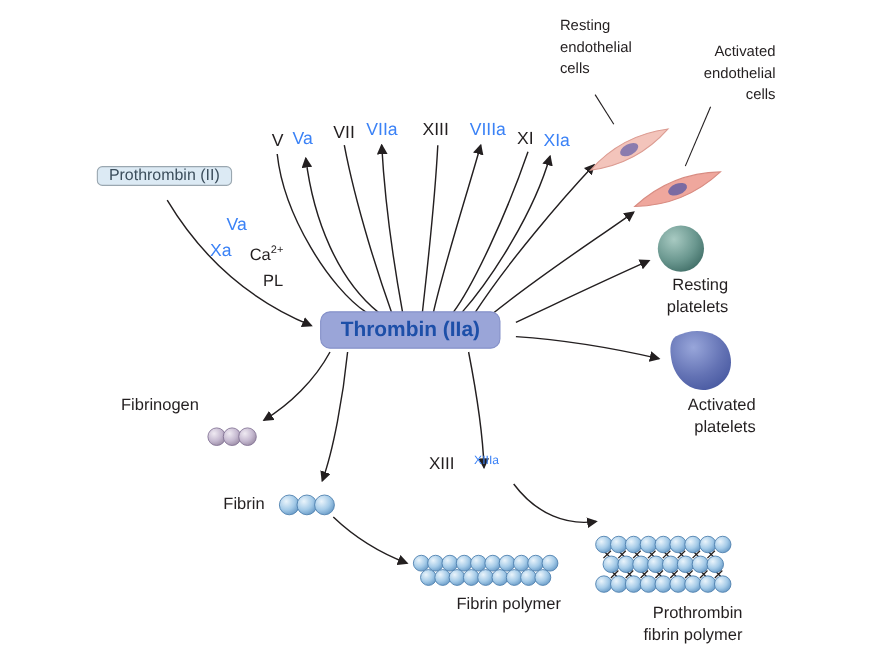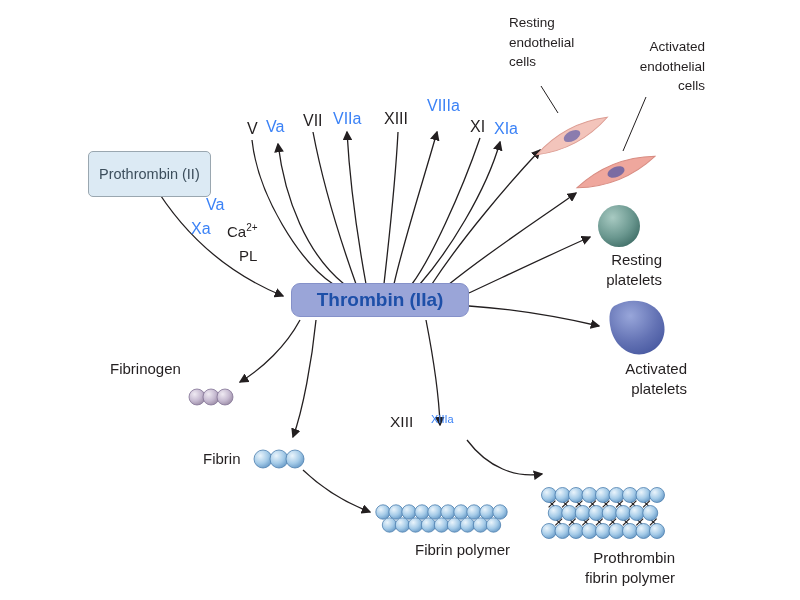--- a/index.html
+++ b/index.html
@@ -6,25 +6,25 @@
   html,body{background:#ffffff}
   .canvas{position:relative;width:800px;height:600px;background:#ffffff;
           font-family:"Liberation Sans",sans-serif;overflow:hidden}
   svg.layer{position:absolute;left:0;top:0}
   .lbl{position:absolute;font-size:15px;color:#231f20;line-height:1.3;white-space:nowrap}
   .blue{color:#3b82f6;font-weight:400}
   .f16{font-size:16px}
   .f13{font-size:13.5px;line-height:1.45}
   .ctr{text-align:right;white-space:normal}
   sup{font-size:10px}
-  .thrombin-box{position:absolute;left:291px;top:283px;width:178px;height:34px;
+  .thrombin-box{position:absolute;left:291px;top:283px;width:164px;height:34px;
     background:#9aa5d8;border:1px solid #8591c9;border-radius:9px;
     display:flex;align-items:center;justify-content:center;
     font-size:19px;font-weight:700;color:#1d4fa8}
-  .prothrombin-box{position:absolute;left:88px;top:151px;padding:14px 10px;
+  .prothrombin-box{position:absolute;left:88px;top:151px;padding:0 10px;
     background:#dceaf4;border:1px solid #9aa7b0;border-radius:5px;
     font-size:14.5px;color:#3c4e5c}
 </style>
 </head>
 <body>
 
 <div class="canvas">
 
   <svg class="layer" width="800" height="600" viewBox="0 0 800 600">
     <defs>
@@ -183,21 +183,21 @@
   <div class="lbl blue f16" style="left:206px;top:195px">Va</div>
   <div class="lbl blue f16" style="left:191px;top:219px">Xa</div>
   <div class="lbl" style="left:227px;top:221px"><span>Ca</span><sup>2+</sup></div>
   <div class="lbl" style="left:239px;top:246px">PL</div>
 
   <div class="lbl f16" style="left:247px;top:119px">V</div>
   <div class="lbl f16 blue" style="left:266px;top:117px">Va</div>
   <div class="lbl f16" style="left:303px;top:111px">VII</div>
   <div class="lbl f16 blue" style="left:333px;top:109px">VIIa</div>
   <div class="lbl f16" style="left:384px;top:109px">XIII</div>
-  <div class="lbl f16 blue" style="left:427px;top:96px">VIIIa</div>
+  <div class="lbl f16 blue" style="left:427px;top:109px">VIIIa</div>
   <div class="lbl f16" style="left:470px;top:117px">XI</div>
   <div class="lbl f16 blue" style="left:494px;top:119px">XIa</div>
 
   <div class="lbl" style="left:390px;top:412px;font-size:15.5px">XIII</div>
   <div class="lbl blue" style="left:431px;top:412px;font-size:11px">XIIIa</div>
 
   <div class="lbl" style="left:110px;top:359px">Fibrinogen</div>
   <div class="lbl" style="left:203px;top:449px">Fibrin</div>
   <div class="lbl ctr" style="left:370px;top:540px;width:140px">Fibrin polymer</div>
   <div class="lbl ctr" style="left:530px;top:548px;width:145px">

